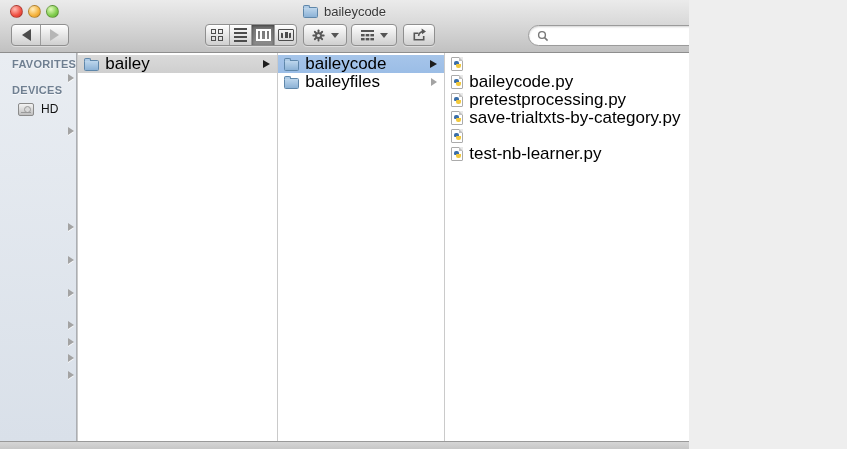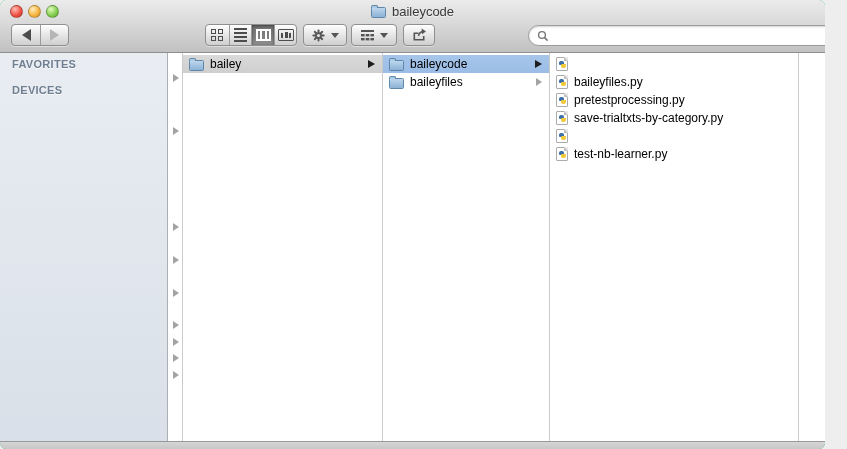--- a/index.html
+++ b/index.html
@@ -1,18 +1,18 @@
 <!DOCTYPE html>
 <html style="--selection-active: #a6c5ea; --selection-inactive: #cfcfcf; --sidebar-heading: #6f7f91; --folder-fill: #8cb2d6; --folder-border: #5f87aa; --python-blue: #3a6ea8; --python-yellow: #f2c93c; --txt-swirl: #cb3bbd;"><head>
 <meta charset="utf-8">
 <style>
   html,body{margin:0;padding:0;background:#eee;}
   *{box-sizing:border-box;}
   body{font-family:"Liberation Sans","DejaVu Sans",sans-serif;-webkit-font-smoothing:antialiased;}
-  .window{position:relative;width:825px;height:449px;background:#22c55e;overflow:hidden;border-radius:6px;}
+  .window{position:relative;width:689px;height:449px;background:#22c55e;overflow:hidden;}
 
   
   .header{position:relative;height:53px;background:linear-gradient(#ebebeb 0%,#d9d9d9 45%,#c1c1c1 100%);border-bottom:1px solid #8e8e8e;}
   .titlebar{position:relative;height:22px;}
   .traffic{position:absolute;left:10px;top:5px;display:flex;gap:5px;}
   .tl{width:13px;height:13px;border-radius:50%;border:1px solid rgba(0,0,0,.25);}
   .tl.close{background:radial-gradient(circle at 35% 30%,#ffb3aa 5%,#ef4e41 60%,#c63a30 100%);}
   .tl.min{background:radial-gradient(circle at 35% 30%,#ffe9b3 5%,#f5b23c 60%,#cd8d2d 100%);}
   .tl.zoom{background:radial-gradient(circle at 35% 30%,#d9f7b0 5%,#7fcc4c 60%,#62a53a 100%);}
   .title{position:absolute;left:0;right:0;top:0;height:22px;display:flex;align-items:center;justify-content:center;gap:6px;
@@ -59,21 +59,21 @@
 
   .sliver{width:15px;border-right:1px solid #cacaca;position:relative;background:#fff;}
   .dis{position:absolute;right:3px;width:0;height:0;border-top:4px solid transparent;border-bottom:4px solid transparent;border-left:6px solid #a3a3a3;filter:drop-shadow(0 1px 0 rgba(255,255,255,.8));}
 
   .cols{display:flex;flex:1;}
   .col{border-right:1px solid #cacaca;padding-top:2px;overflow:hidden;background:#fff;}
   .col.c1{width:200px;}
   .col.c2{width:167px;}
   .col.c3{width:249px;}
   .col.c4{flex:1;border-right:none;}
-  .row{position:relative;height:18px;display:flex;align-items:center;gap:6px;padding-left:6px;font-size:12px;color:#000;}
+  .row{position:relative;height:18px;display:flex;align-items:center;gap:6px;padding-left:6px;font-size:17px;color:#000;}
   .row.sel-active{background:linear-gradient(var(--selection-active,#a6c5ea),#9bbde6);}
   .row.sel-inactive{background:linear-gradient(#dadada,var(--selection-inactive,#cfcfcf));}
   .row .arrow{position:absolute;right:7px;width:0;height:0;border-top:4.5px solid transparent;border-bottom:4.5px solid transparent;border-left:7px solid #1c1c1c;}
   .row .arrow.weak{border-left-color:#a3a3a3;border-top-width:4px;border-bottom-width:4px;border-left-width:6px;}
 
   .icn-folder{flex:none;width:15px;height:11px;background:linear-gradient(#bdd6ec,var(--folder-fill,#8cb2d6));
               border:1px solid var(--folder-border,#5f87aa);border-radius:1.5px;position:relative;margin-top:2px;}
   .icn-folder::before{content:"";position:absolute;top:-3px;left:-1px;width:5px;height:2px;background:#aecbe6;
               border:1px solid var(--folder-border,#5f87aa);border-bottom:none;border-radius:2px 2px 0 0;}
   .icn-doc{flex:none;width:12px;height:14px;background:#fff;border:1px solid #ababab;border-radius:1px;position:relative;}
@@ -193,20 +193,24 @@
         <input type="text" placeholder="" style="">
       </div>
     </div>
   </div>
 
   <div class="content">
     <div class="sidebar">
       <div class="side-head">FAVORITES</div>
       <div class="side-head-gap"></div>
       <div class="side-head">DEVICES</div>
+      <div class="side-item">
+        <span class="icn-hd"></span>
+        <span>HD</span>
+      </div>
     </div>
 
     <div class="sliver" id="sliver">
         <span class="dis" style="top: 21px;"></span>
         <span class="dis" style="top: 74px;"></span>
         <span class="dis" style="top: 170px;"></span>
         <span class="dis" style="top: 203px;"></span>
         <span class="dis" style="top: 236px;"></span>
         <span class="dis" style="top: 268px;"></span>
         <span class="dis" style="top: 285px;"></span>
@@ -237,21 +241,21 @@
         <div class="col c3">
           <div class="row">
             <span class="icn-doc">
               <span class="g-py"></span>
             </span>
           </div>
           <div class="row">
             <span class="icn-doc">
               <span class="g-py"></span>
             </span>
-            <span>baileyfiles.py</span>
+            <span>baileycode.py</span>
           </div>
           <div class="row">
             <span class="icn-doc">
               <span class="g-py"></span>
             </span>
             <span>pretestprocessing.py</span>
           </div>
           <div class="row">
             <span class="icn-doc">
               <span class="g-py"></span>

